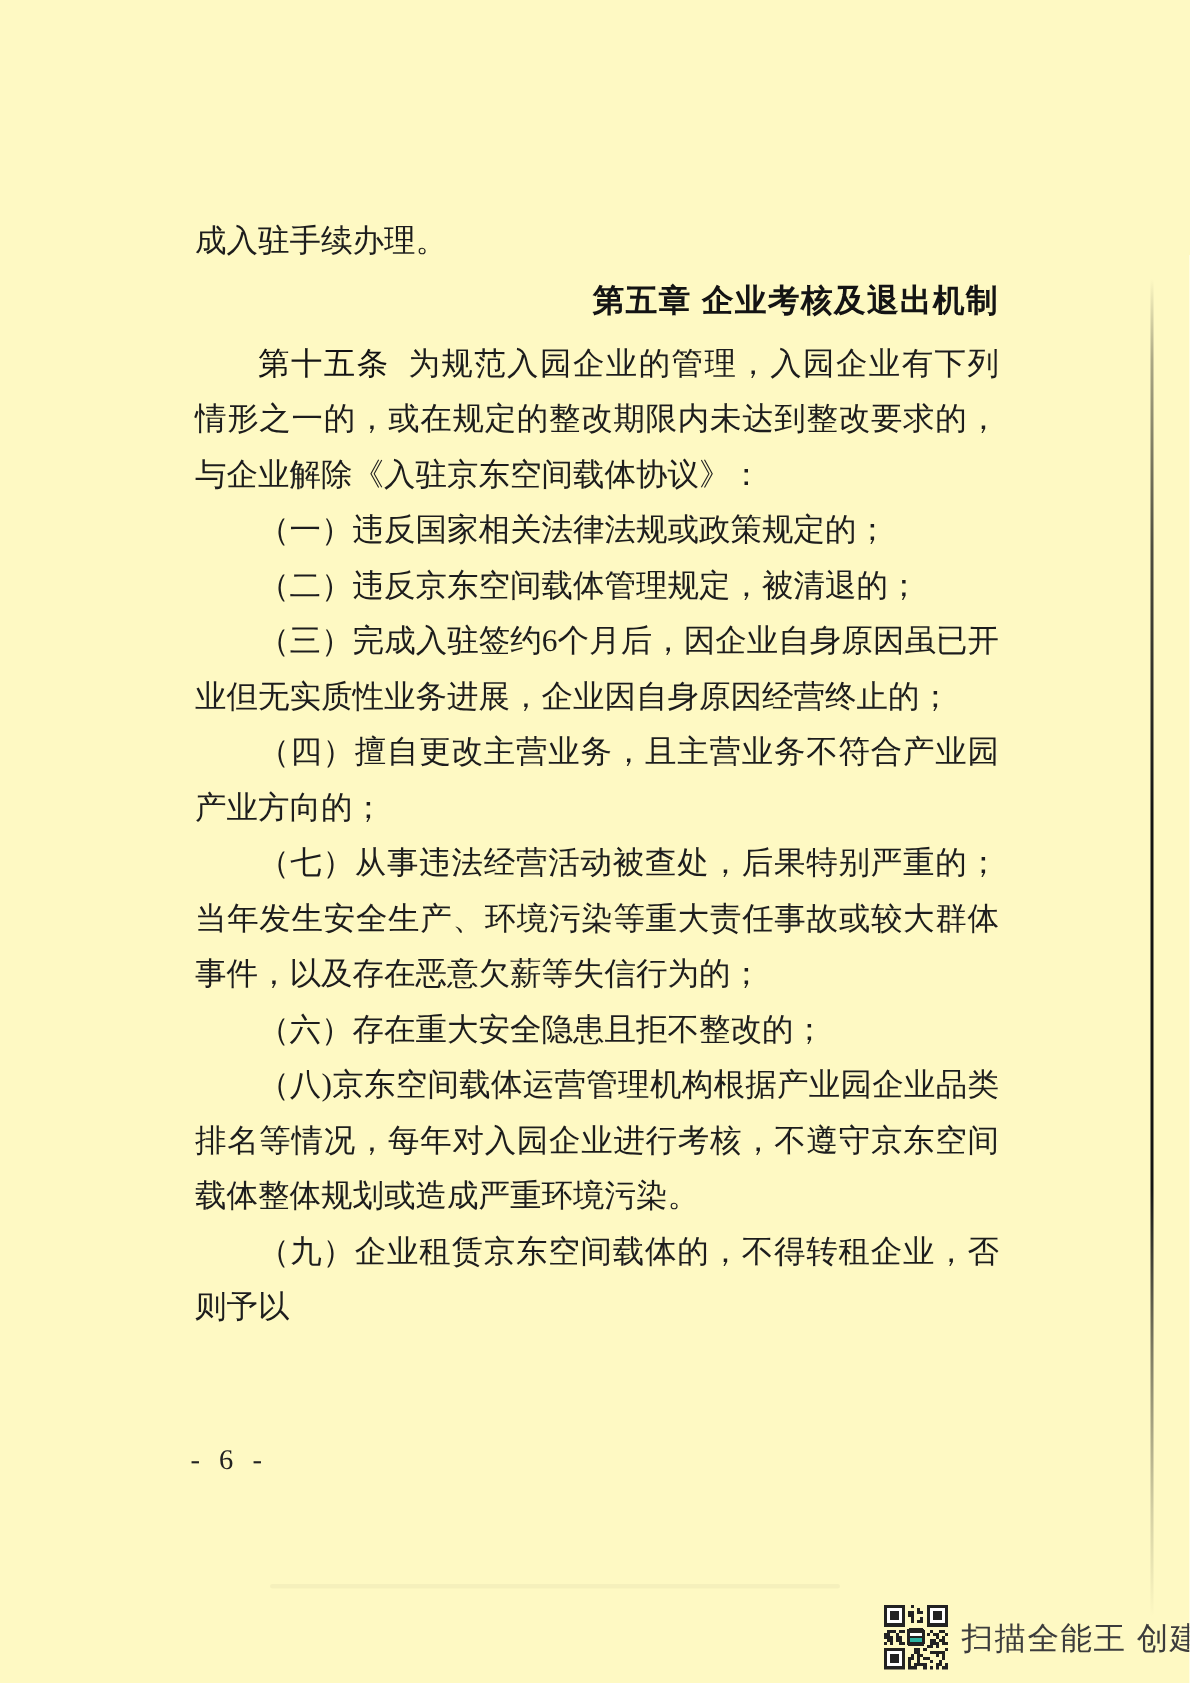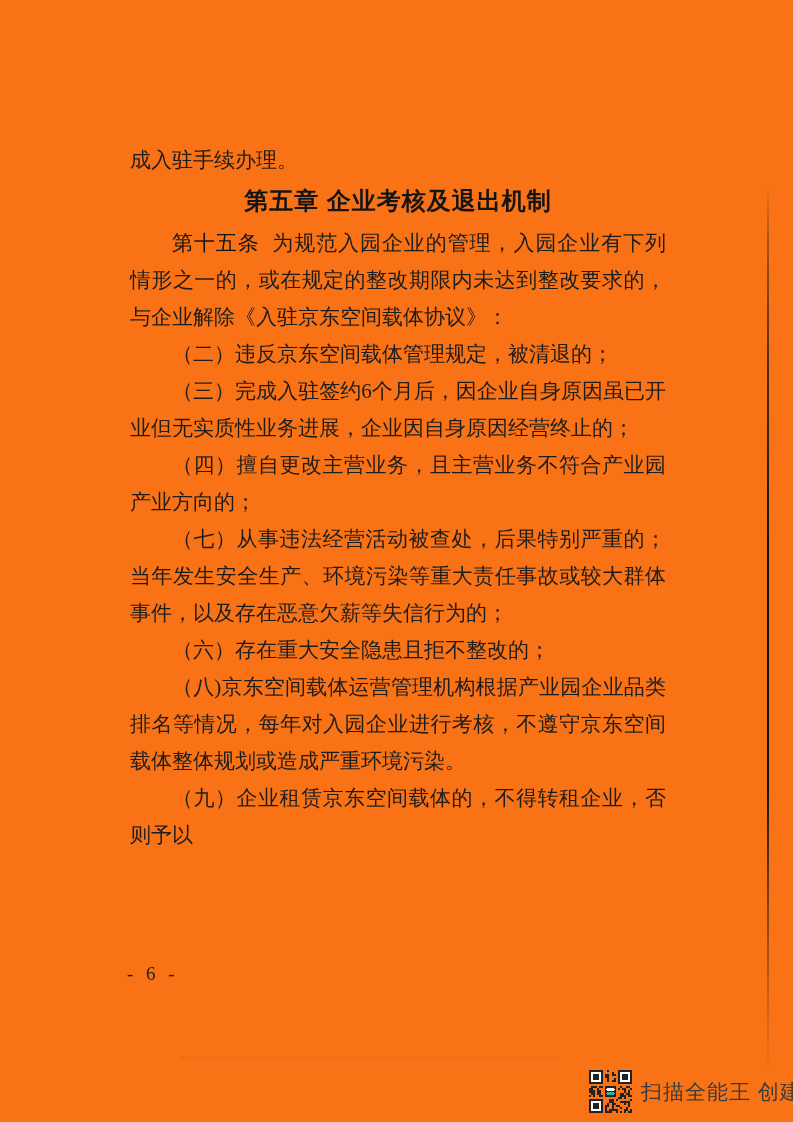--- a/index.html
+++ b/index.html
@@ -1,35 +1,35 @@
 <!DOCTYPE html>
 <html><head>
 <meta charset="utf-8">
 <style>
   html,body{margin:0;padding:0;background:#ffffff;}
   .page{
     position:relative;
     width:793px;height:1122px;
-    background:#f97316;
+    background:#fef9c3;
     overflow:hidden;
     font-family:"Liberation Serif","DejaVu Serif",serif;
     color:#1d1d1d;
   }
   .content{
     position:absolute;
     left:130px;top:142px;width:536px;
     font-size:21px;line-height:37px;
     text-align:justify;
   }
   .content p{margin:0;text-indent:2em;}
   .content p.no-indent{text-indent:0;}
   .chapter{
-    font-size:24px;font-weight:700;
+    font-size:21px;font-weight:700;
     font-family:"Liberation Sans","DejaVu Sans",sans-serif;
-    text-align:center;text-indent:0;
+    text-align:right;text-indent:0;
     margin:2px 0 3px 0;line-height:40px;
     letter-spacing:1px;color:#141414;
   }
   .article-label{
     font-weight:400;
     font-family:"Liberation Sans","DejaVu Sans",sans-serif;
     color:#141414;
     margin-right:0.6em;
   }
   .page-number{
@@ -66,20 +66,21 @@
 </style>
 </head>
 <body>
 
 <div class="page">
 
   <div class="content">
     <p class="no-indent">成入驻手续办理。</p>
     <h2 class="chapter">第五章  企业考核及退出机制</h2>
     <p><span class="article-label">第十五条</span><span>为规范入园企业的管理，入园企业有下列情形之一的，或在规定的整改期限内未达到整改要求的，与企业解除《入驻京东空间载体协议》：</span></p>
+    <p>（一）违反国家相关法律法规或政策规定的；</p>
     <p>（二）违反京东空间载体管理规定，被清退的；</p>
     <p>（三）完成入驻签约6个月后，因企业自身原因虽已开业但无实质性业务进展，企业因自身原因经营终止的；</p>
     <p>（四）擅自更改主营业务，且主营业务不符合产业园产业方向的；</p>
     <p>（七）从事违法经营活动被查处，后果特别严重的；当年发生安全生产、环境污染等重大责任事故或较大群体事件，以及存在恶意欠薪等失信行为的；</p>
     <p>（六）存在重大安全隐患且拒不整改的；</p>
     <p>（八)京东空间载体运营管理机构根据产业园企业品类排名等情况，每年对入园企业进行考核，不遵守京东空间载体整体规划或造成严重环境污染。</p>
     <p>（九）企业租赁京东空间载体的，不得转租企业，否则予以</p>
   </div>
 
   <div class="page-number">- 6 -</div>

